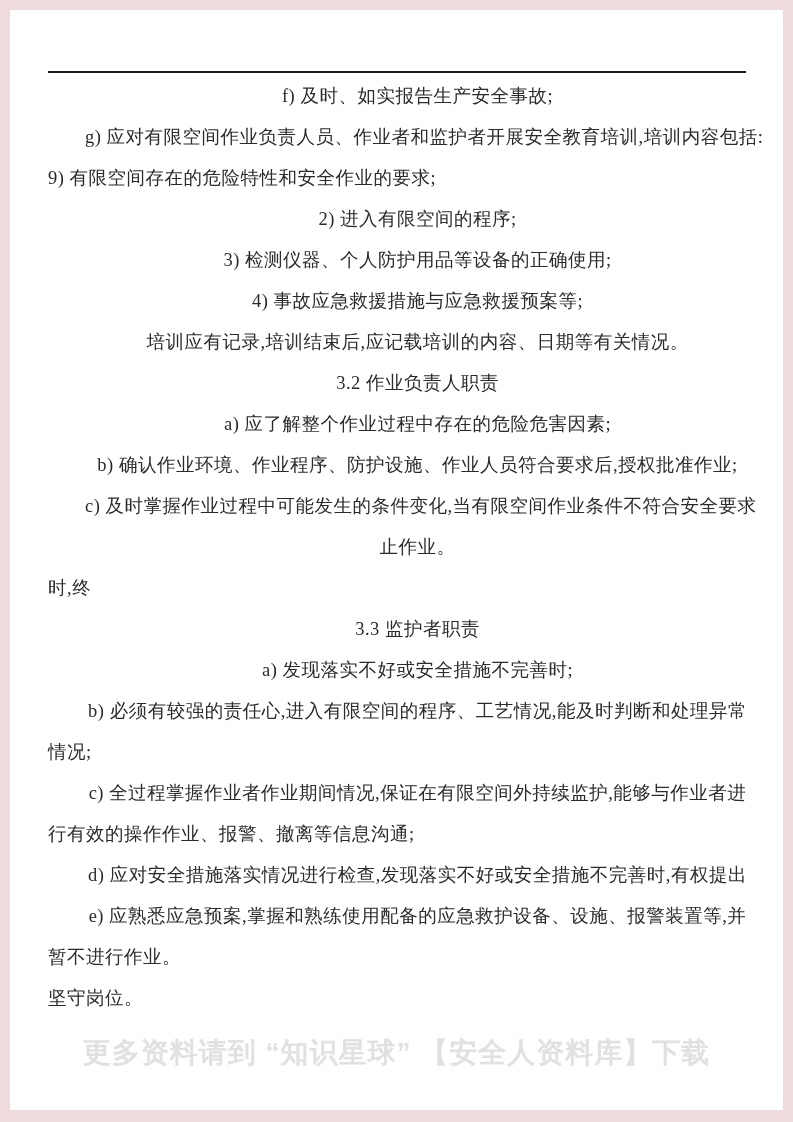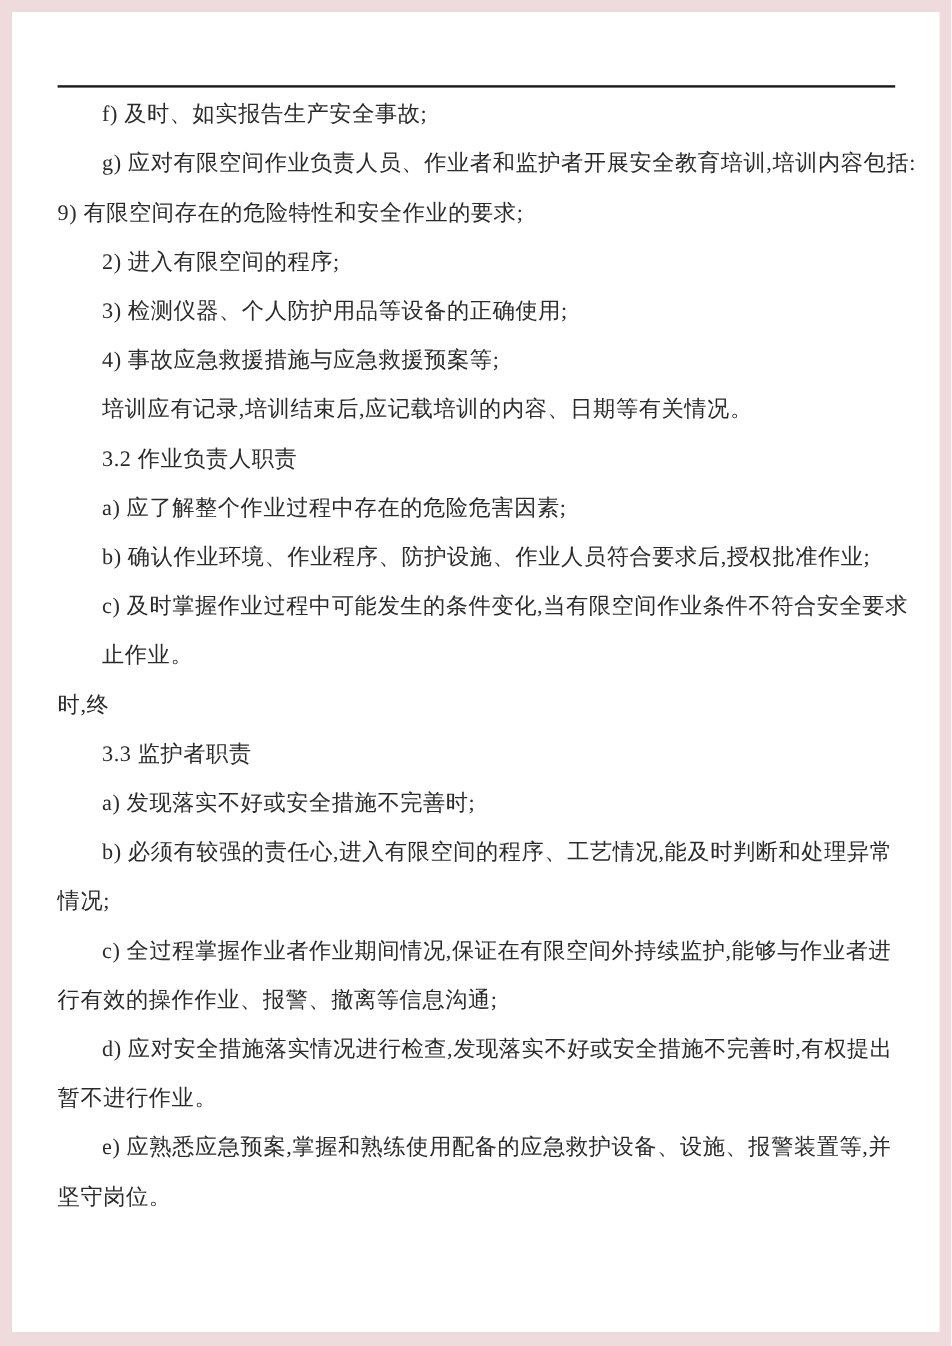--- a/index.html
+++ b/index.html
@@ -45,20 +45,21 @@
     z-index: 1;
   }
   .doc-body .line {
     line-height: 41px;
     height: 41px;
     white-space: pre;
     letter-spacing: 0.5px;
   }
   .doc-body .line.indent {
     padding-left: 37px;
+    text-align: center;
   }
   .watermark {
     position: absolute;
     left: 0;
     right: 0;
     top: 1034px;
     text-align: center;
     font-family: "Liberation Sans", "DejaVu Sans", sans-serif;
     font-size: 28px;
     font-weight: bold;
@@ -87,17 +88,18 @@
       <div class="line indent">c) 及时掌握作业过程中可能发生的条件变化,当有限空间作业条件不符合安全要求</div>
       <div class="line indent">止作业。</div>
       <div class="line">时,终</div>
       <div class="line indent">3.3 监护者职责</div>
       <div class="line indent">a) 发现落实不好或安全措施不完善时;</div>
       <div class="line indent">b) 必须有较强的责任心,进入有限空间的程序、工艺情况,能及时判断和处理异常</div>
       <div class="line">情况;</div>
       <div class="line indent">c) 全过程掌握作业者作业期间情况,保证在有限空间外持续监护,能够与作业者进</div>
       <div class="line">行有效的操作作业、报警、撤离等信息沟通;</div>
       <div class="line indent">d) 应对安全措施落实情况进行检查,发现落实不好或安全措施不完善时,有权提出</div>
+      <div class="line indent">e) 应熟悉应急预案,掌握和熟练使用配备的应急救护设备、设施、报警装置等,并</div>
       <div class="line">暂不进行作业。</div>
-      <div class="line indent">e) 应熟悉应急预案,掌握和熟练使用配备的应急救护设备、设施、报警装置等,并</div>
       <div class="line">坚守岗位。</div>
     </div>
+  <div class="watermark">更多资料请到 “知识星球” 【安全人资料库】下载</div>
 </div>
 
 </body></html>

